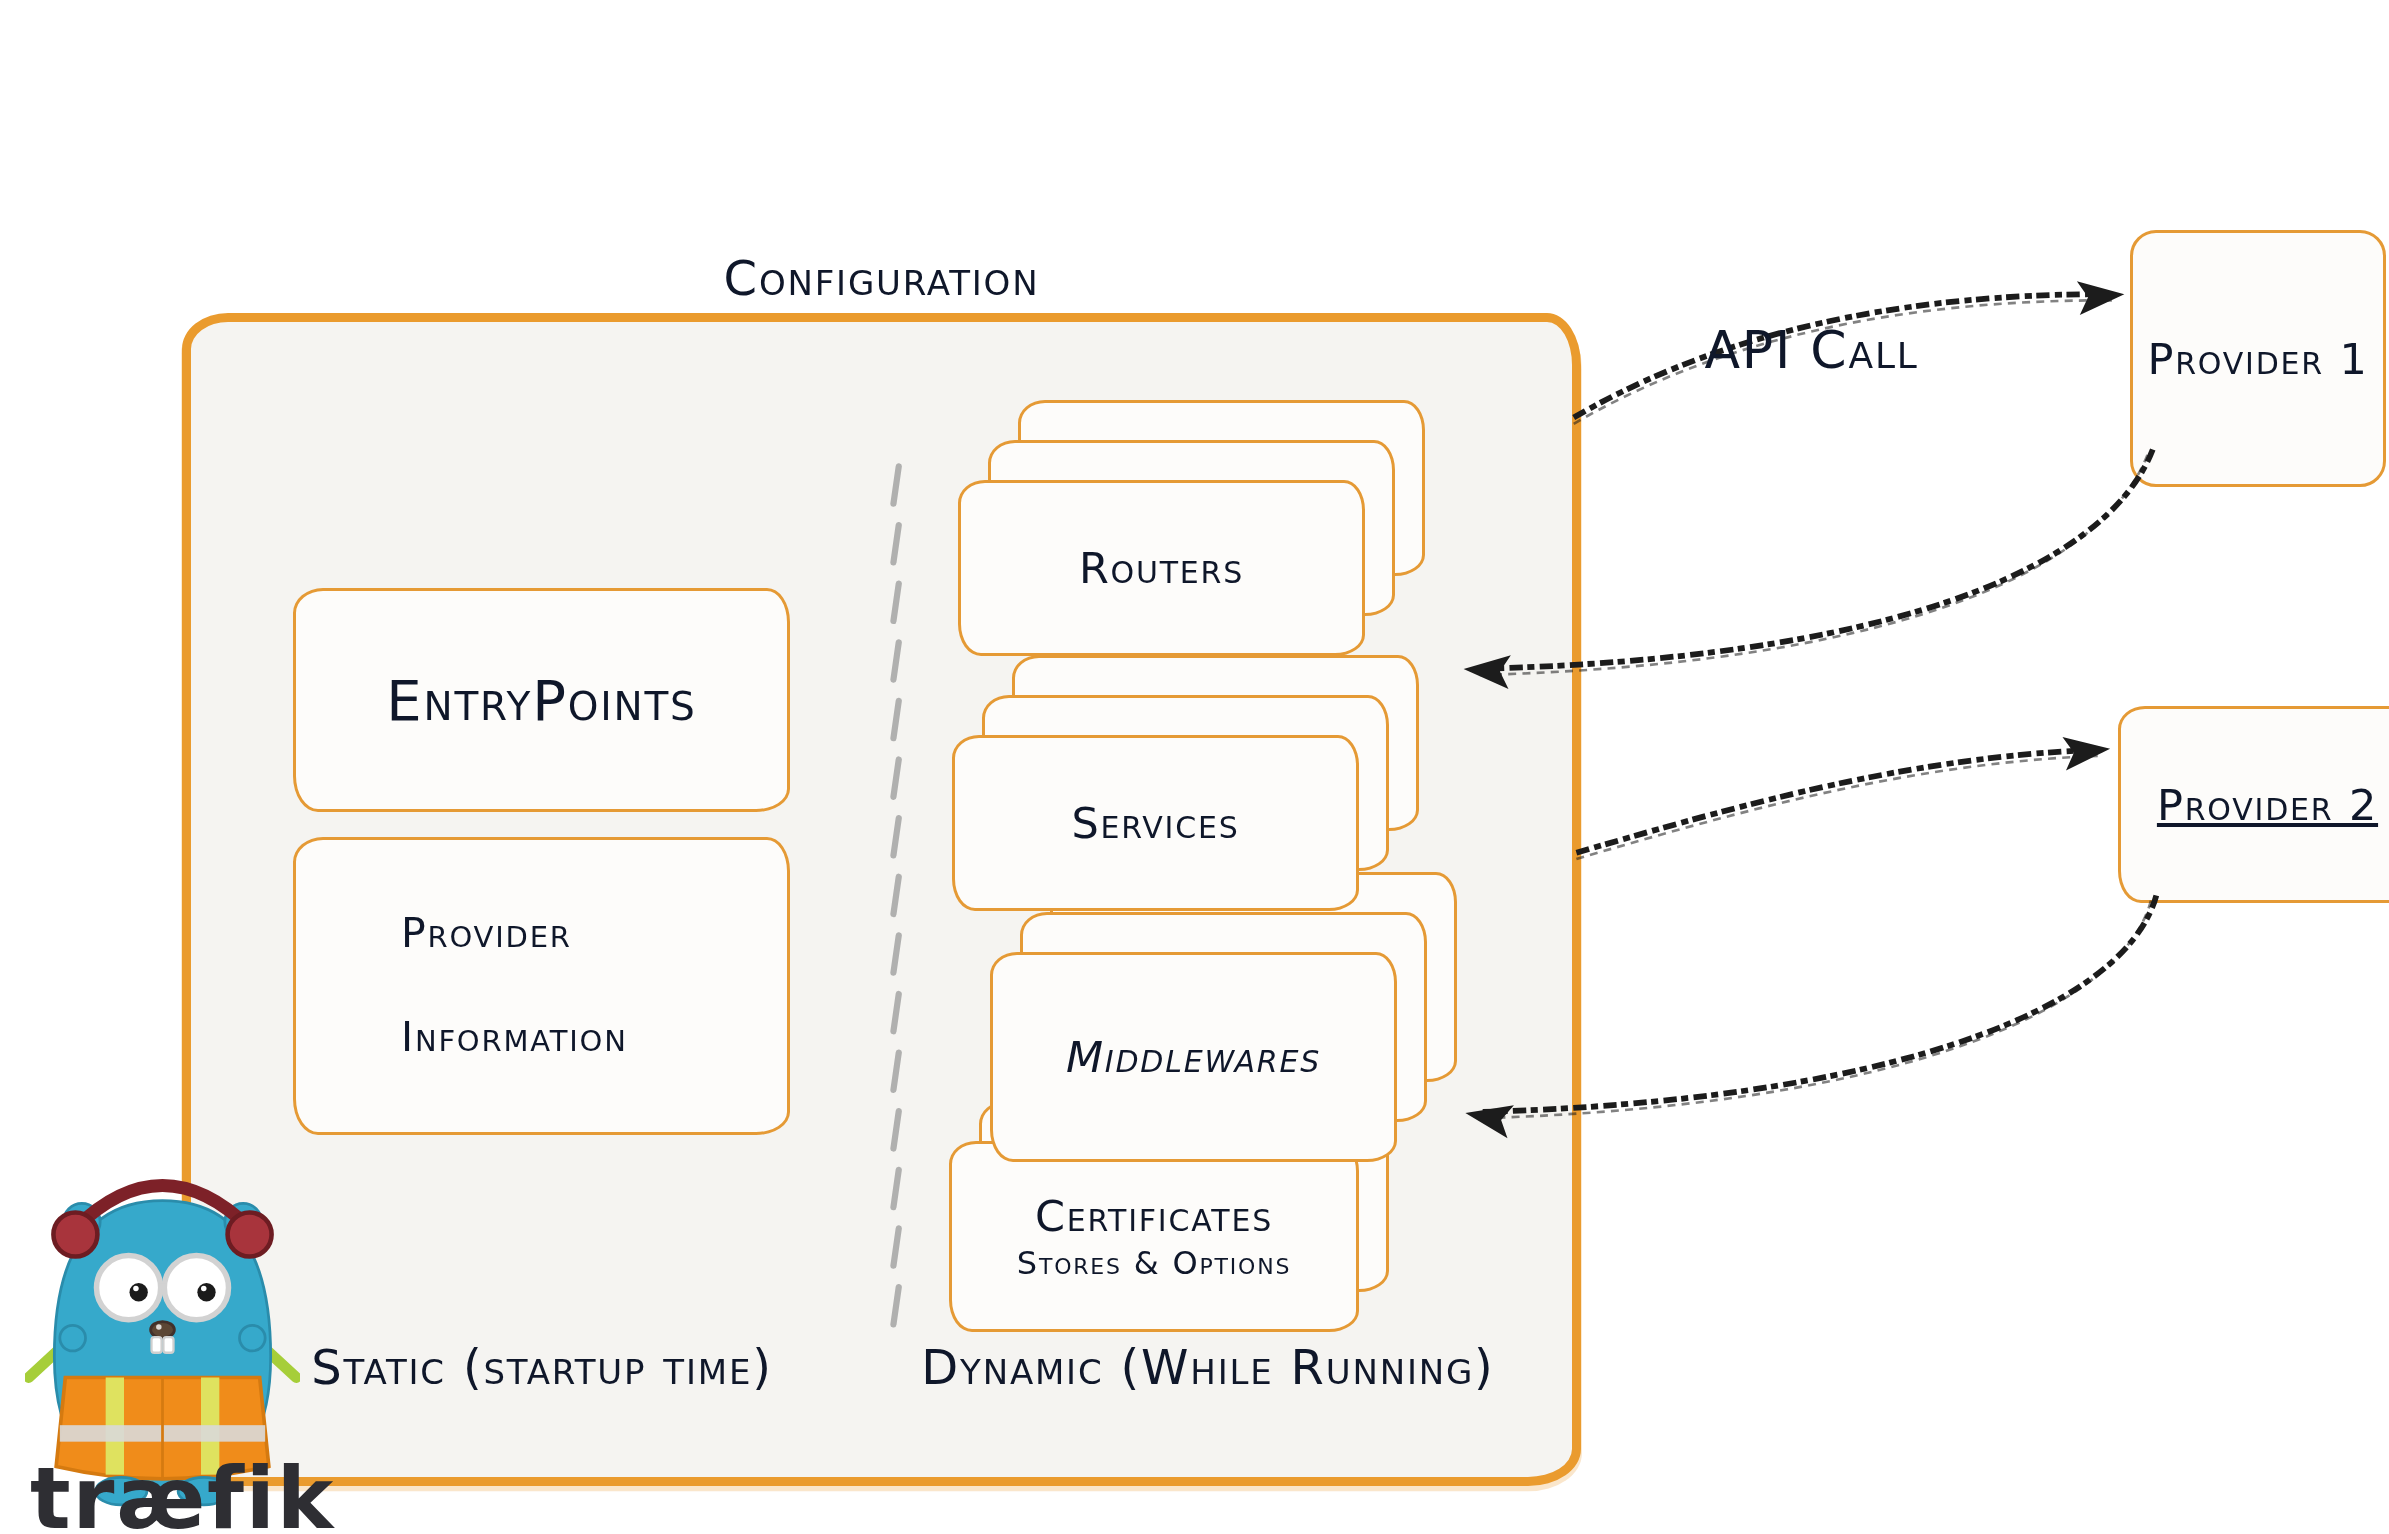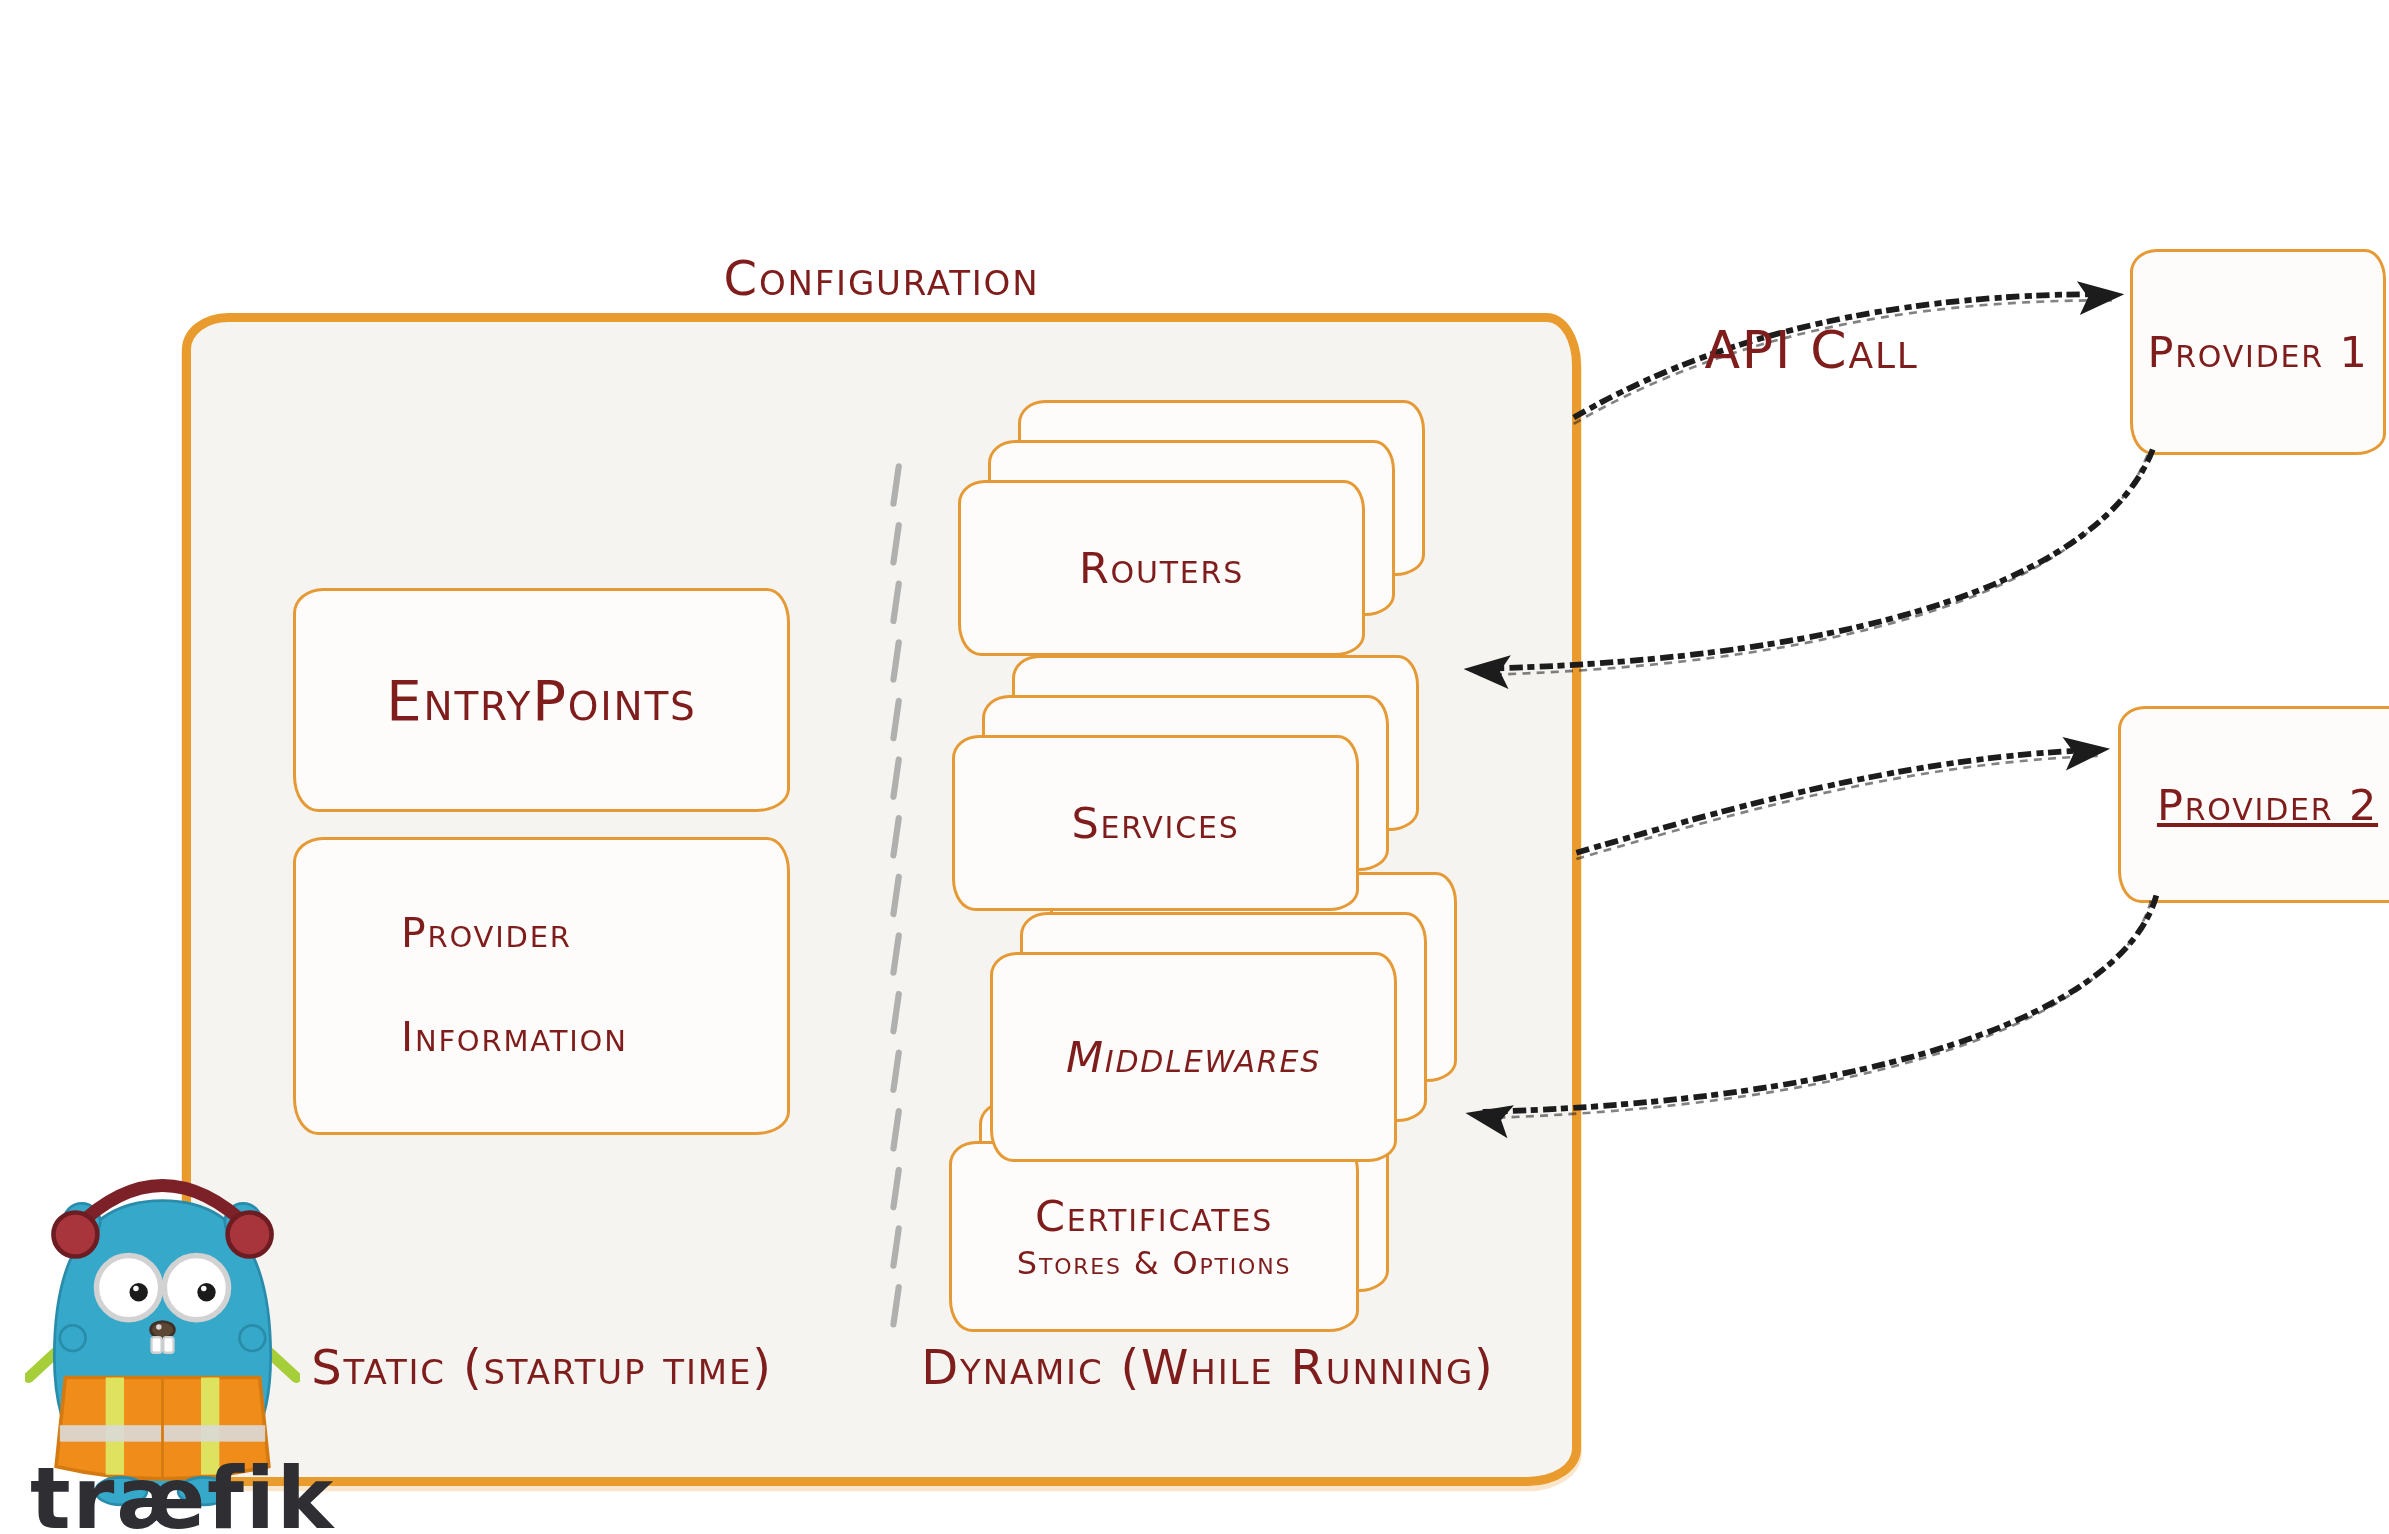--- a/index.html
+++ b/index.html
@@ -8,21 +8,21 @@
     position:relative;
     background:#ffffff;
     font-family:"DejaVu Sans","Liberation Sans",sans-serif;
     color:#1d1d1d;
     overflow:hidden;
   }
   .abs { position:absolute; }
   .handtext {
     font-variant:small-caps;
     letter-spacing:1.8px;
-    color:#7f1d1d;
+    color:#0f172a;
   }
   
   #config-box {
     left:182px; top:313px; width:1399px; height:1173px;
     background:#f5f4f1;
     border:9.8px solid #ea9b2e;
     border-radius:46px 34px 53px 39px / 36px 52px 37px 55px;
     box-shadow:0 4.4px 0 0.9px rgba(234,155,46,.25);
     z-index:1;
   }
@@ -125,21 +125,21 @@
   <div class="layer l1"></div>
   <div class="layer front">
     <span>Certificates</span>
     <span class="sub-label">Stores &amp; Options</span>
   </div>
 </div>
 
 <div class="abs handtext col-label" style="left:231px; top:1339px; width:622px;">Static (startup time)</div>
 <div class="abs handtext col-label" style="left:897px; top:1339px; width:622px;">Dynamic (While Running)</div>
 
-<div class="node abs handtext provider" style="left:2130px; top:249px; width:256px; height:206px;">
+<div class="node abs handtext provider" style="left:2130px; top:230px; width:256px; height:257px;border-radius:26px;">
   <span>Provider 1</span>
 </div>
 <div class="node abs handtext provider" style="left:2118px; top:706px; width:299px; height:197px;text-decoration:underline;">
   <span>Provider 2</span>
 </div>
 
 <div class="abs handtext" id="api-call-label">API Call</div>
 
 <svg class="abs" style="left:0; top:0; width:2389px; height:1535px; z-index:10; pointer-events:none;" viewBox="0 0 2690 1728" xmlns="http://www.w3.org/2000/svg">
 

